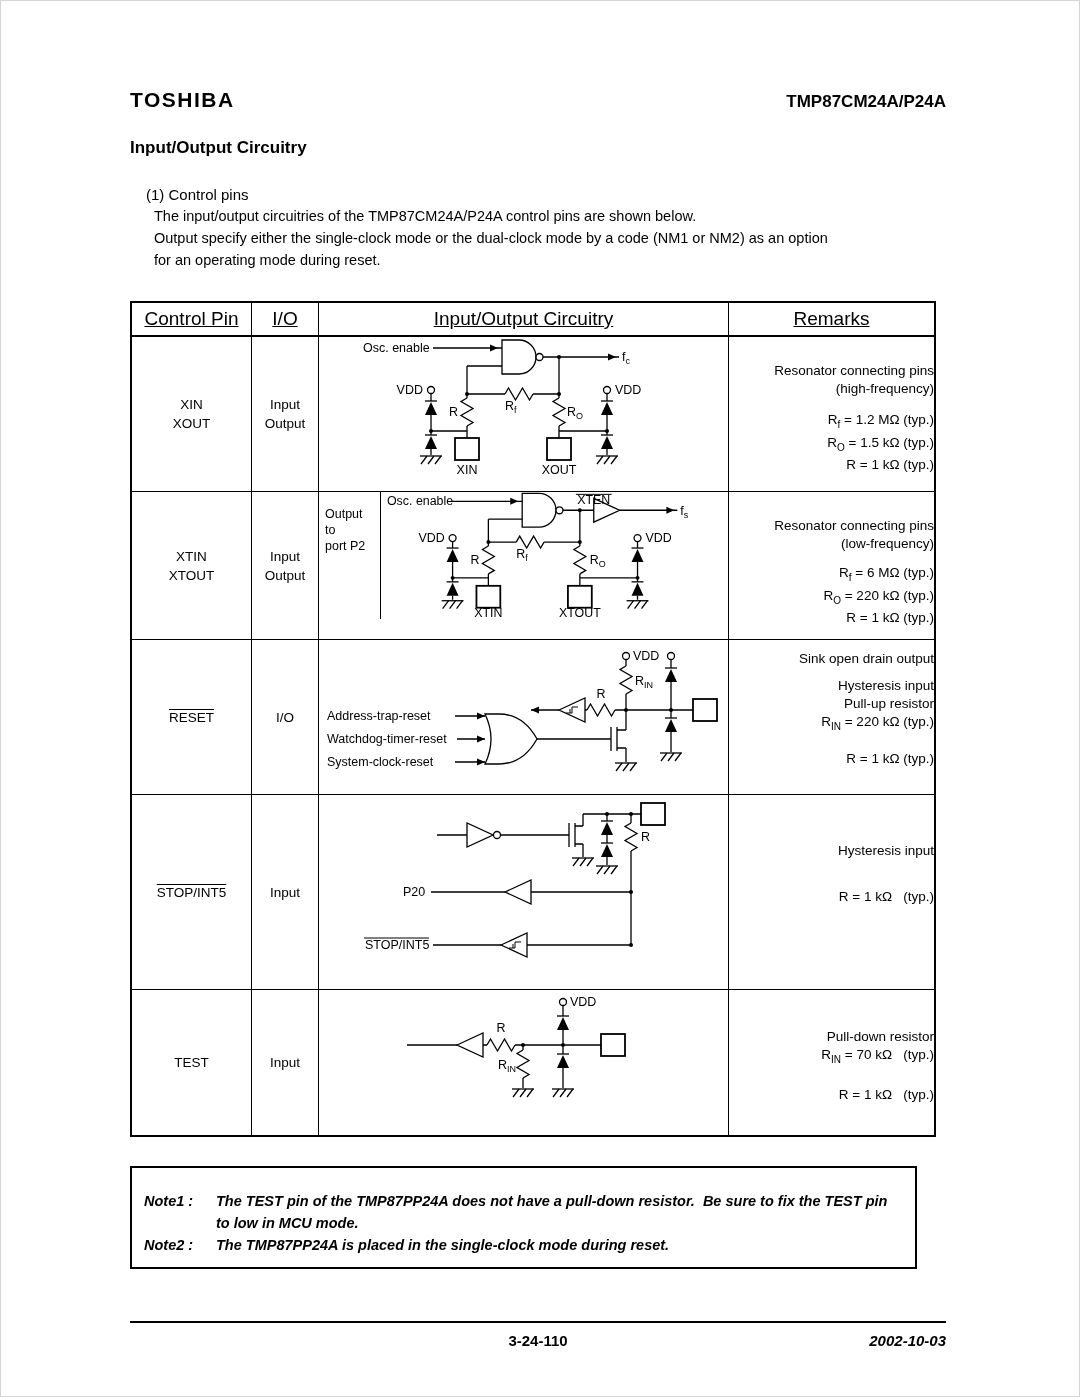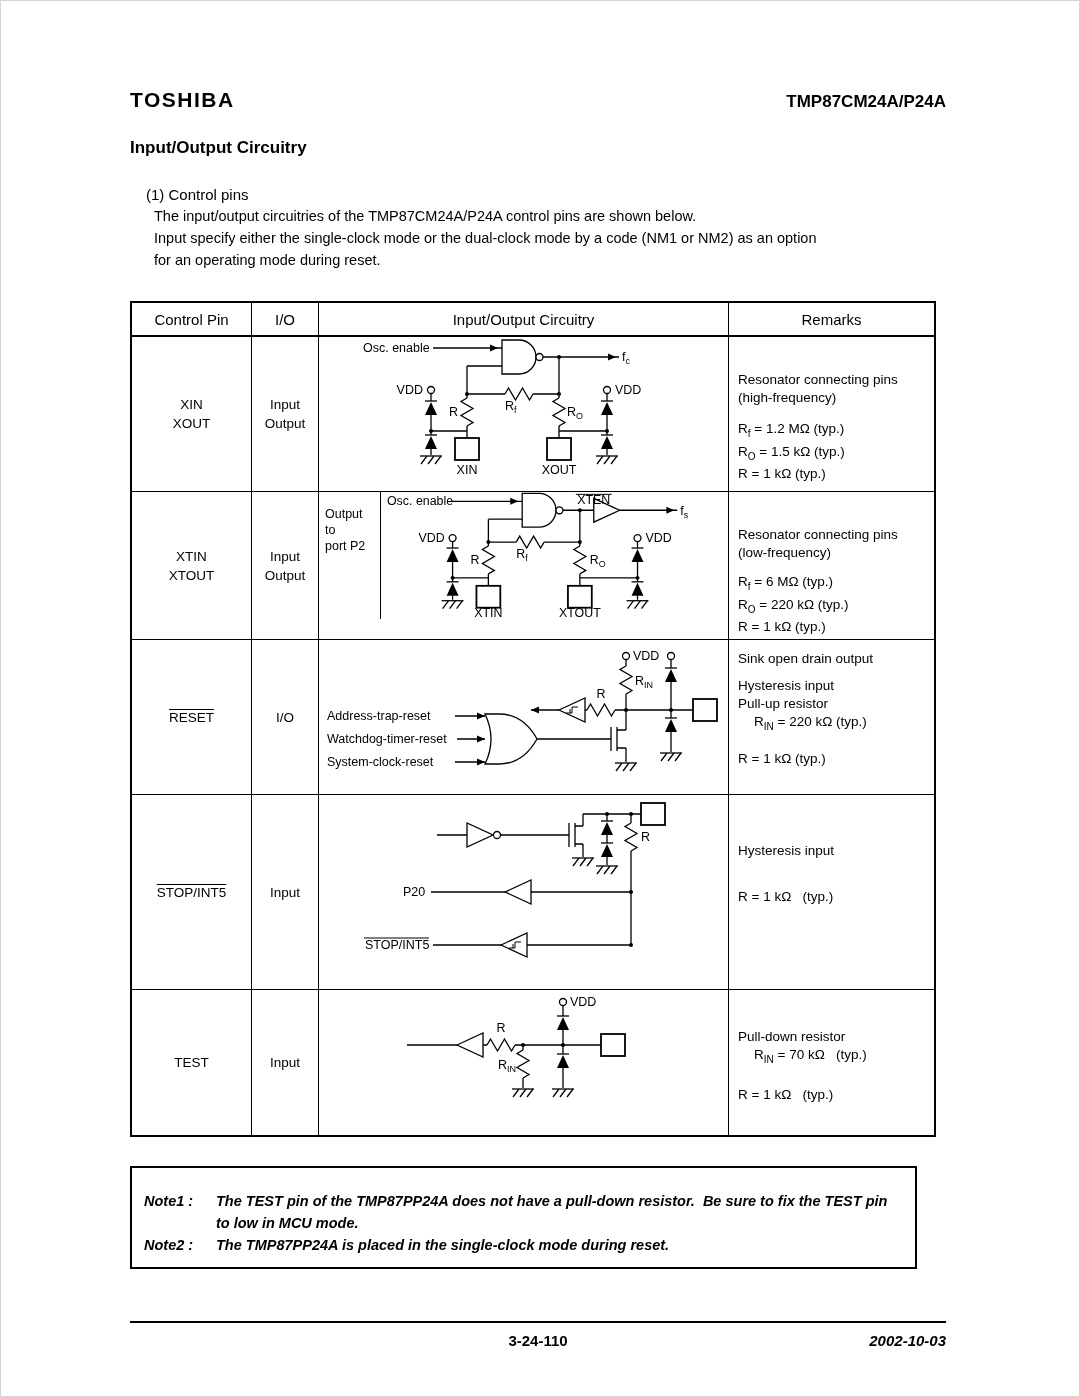--- a/index.html
+++ b/index.html
@@ -19,39 +19,39 @@
   .section { font-size:15px; margin-top:28px;margin-left:16px; }
   .intro { margin:2px 0 0 24px; font-size:14.5px; line-height:22px; }
 
   
   .tbl { margin-top:30px; width:806px; border:2px solid #000; }
   .tr { display:flex; }
   .td { border-right:1px solid #000; border-bottom:1px solid #000; position:relative; }
   .td.c1 { width:120px; }
   .td.c2 { width:67px; }
   .td.c3 { width:410px; }
-  .td.c4 { width:205px; border-right:none; }
+  .td.c4 { width:205px; border-right:none;text-align:right; }
   .tr:last-child .td { border-bottom:none; }
   .h-head { height:34px; }
   .h1 { height:155px; } .h2 { height:148px; } .h3 { height:155px; }
   .h4 { height:195px; } .h5 { height:145px; }
 
   .th { display:flex; align-items:center; justify-content:center;
-        font-size:15px; border-bottom-width:2px; }
+        font-size:19px; border-bottom-width:2px;text-decoration:underline; }
   .pin, .io { display:flex; flex-direction:column; align-items:center; justify-content:center;
         font-size:13.5px; line-height:19px; }
   .ovl { text-decoration:overline; }
 
   .rem { font-size:13.5px; line-height:18px; padding-left:9px; }
   .rline { white-space:pre-wrap; }
   .rline .sub { font-size:10px; vertical-align:sub; }
   .ind { padding-left:16px; }
   .g9  { margin-top:9px; }  .g11 { margin-top:11px; } .g13 { margin-top:13px; }
   .g14 { margin-top:14px; } .g17 { margin-top:17px; } .g28 { margin-top:28px; }
-  .pt35 { padding-top:34px; } .pt10 { padding-top:10px; }
+  .pt35 { padding-top:25px; } .pt10 { padding-top:10px; }
   .pt47 { padding-top:47px; } .pt38 { padding-top:38px; }
 
   
   .nmhead { display:flex; height:20px; border-bottom:1px solid #000; font-size:12.5px; }
   .nm1h { width:62px; border-right:1px solid #000; text-align:center; line-height:19px; }
   .nm2h { flex:1; text-align:center; line-height:19px; }
   .nmbody { display:flex; height:127px; }
   .nm1b { width:62px; border-right:1px solid #000; padding:14px 0 0 6px;
           font-size:12.5px; line-height:16px; }
 
@@ -117,21 +117,21 @@
     <span class="brand">TOSHIBA</span>
     <span class="part">TMP87CM24A/P24A</span>
   </header>
 
   <h1 class="title">Input/Output Circuitry</h1>
 
   <div class="section">(1) Control pins</div>
 
   <div class="intro">
     <div>The input/output circuitries of the TMP87CM24A/P24A control pins are shown below.</div>
-    <div>Input specify either the single-clock mode or the dual-clock mode by a code (NM1 or NM2) as an option</div>
+    <div>Output specify either the single-clock mode or the dual-clock mode by a code (NM1 or NM2) as an option</div>
     <div>for an operating mode during reset.</div>
   </div>
 
   <div class="tbl">
 
     <div class="tr h-head">
       <div class="td c1 th">Control Pin</div>
       <div class="td c2 th">I/O</div>
       <div class="td c3 th">Input/Output Circuitry</div>
       <div class="td c4 th">Remarks</div>

